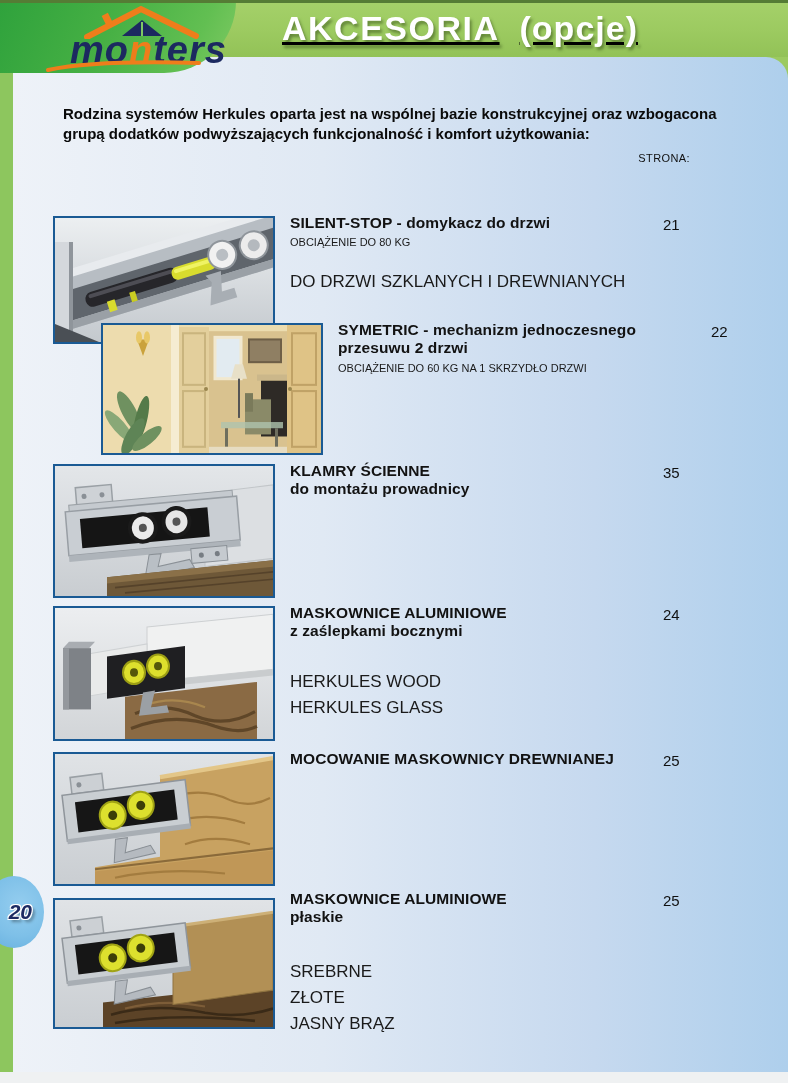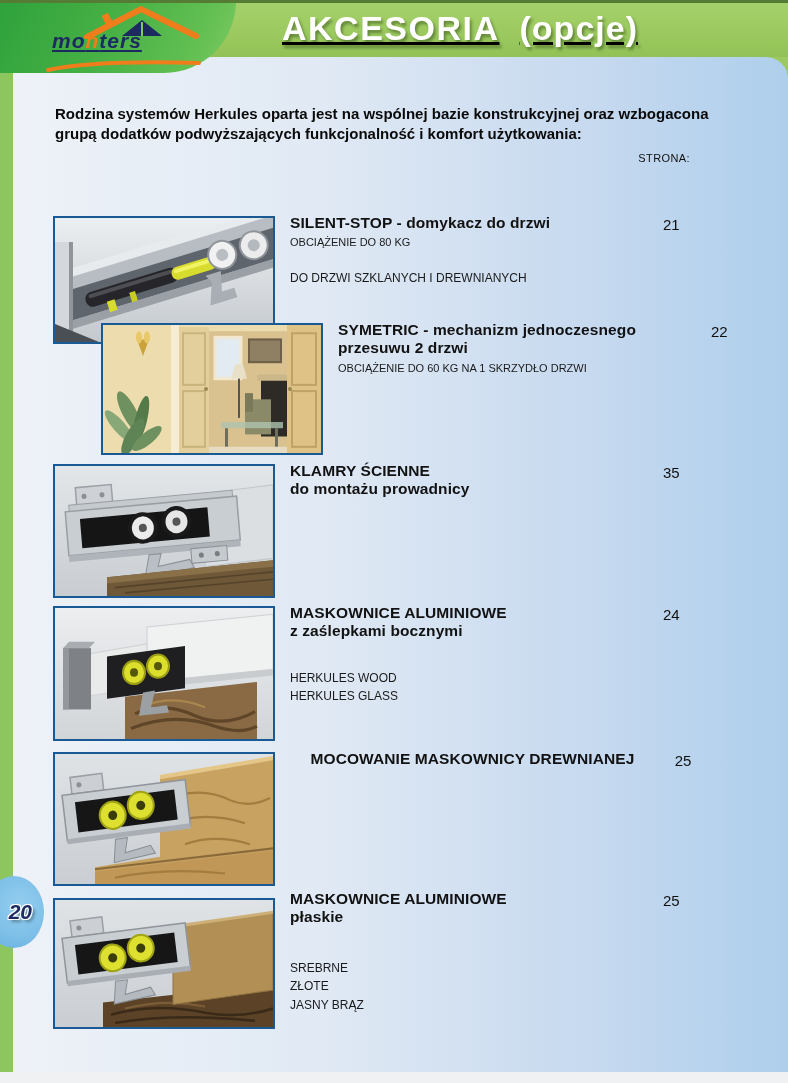--- a/index.html
+++ b/index.html
@@ -15,52 +15,52 @@
   .page-title{font-size:34px;font-weight:bold;color:#ffffff;letter-spacing:1.5px;
               text-shadow:2px 3px 3px rgba(45,70,20,.5);}
   .page-title-suffix{font-size:34px;font-weight:bold;color:#ffffff;margin-left:20px;letter-spacing:1px;
               text-shadow:2px 3px 3px rgba(45,70,20,.5);}
 
   .logo-block{position:absolute;top:0;left:0;width:236px;height:73px;z-index:10;
               border-bottom-right-radius:72px;
               background:linear-gradient(115deg,#2fa23c 0%,#46b044 45%,#62bf52 80%,#7fca63 100%);}
   .logo-roof{position:absolute;left:84px;top:5px;}
   .logo-swoosh{position:absolute;left:46px;top:59px;}
-  .logo-text{position:absolute;left:52px;top:29px;font-size:21px;font-weight:bold;font-style:italic;
-             color:#1c2a60;letter-spacing:1px;white-space:nowrap;text-decoration:underline;}
+  .logo-text{position:absolute;left:70px;top:29px;font-size:38px;font-weight:bold;font-style:italic;
+             color:#1c2a60;letter-spacing:1px;white-space:nowrap;}
   .logo-text .accent{color:#ef7d1b;}
 
   
   .content-area{position:absolute;top:57px;left:13px;width:775px;height:1015px;z-index:2;
                 background:linear-gradient(90deg,#eef2f8 0%,#e0e9f4 40%,#c6d9ef 75%,#aecfec 100%);
                 border-top-right-radius:22px;}
   .left-strip{position:absolute;left:0;top:73px;width:13px;height:999px;background:#8dc65e;z-index:3;}
   .bottom-strip{position:absolute;left:0;top:1072px;width:788px;height:11px;background:#eff1f2;z-index:3;}
 
   .page-tab{position:absolute;left:-16px;top:876px;width:60px;height:72px;border-radius:50%;z-index:12;
             background:radial-gradient(circle at 60% 40%,#94cdef 0%,#7ec0e8 55%,#64aede 100%);
             display:flex;align-items:center;justify-content:flex-end;padding-right:12px;box-sizing:border-box;}
   .page-tab-num{font-size:21px;font-weight:bold;font-style:italic;color:#1d2b63;
             text-shadow:1px 1px 0 #fff,-1px -1px 0 #fff,1px -1px 0 #fff,-1px 1px 0 #fff,3px 3px 3px rgba(0,0,0,.35);}
 
   
-  .intro{position:absolute;left:55px;top:104px;width:672px;z-index:6;
+  .intro{position:absolute;left:63px;top:104px;width:672px;z-index:6;
          font-size:15px;font-weight:bold;color:#0a0a0a;line-height:1.34;}
   .strona{position:absolute;left:560px;top:152px;width:130px;text-align:right;z-index:6;
           font-size:11px;color:#101010;letter-spacing:.4px;}
 
   
   .item{position:absolute;left:0;width:788px;z-index:6;}
   .thumb{position:absolute;left:53px;top:0;width:222px;border:2px solid #1a5a94;
          background:#dfe3e6;box-sizing:border-box;}
   .thumb svg{display:block;width:100%;height:100%;}
   .itext{position:absolute;left:290px;top:-2px;width:365px;}
   .ititle{font-size:15.5px;font-weight:bold;color:#121212;line-height:1.18;letter-spacing:.1px;}
   .isub{font-size:11px;color:#1a1a1a;margin-top:3px;line-height:1.4;}
-  .idetails div{font-size:12px;color:#1a1a1a;line-height:1.55;}
+  .idetails div{font-size:17px;color:#1a1a1a;line-height:1.55;}
   .pagenum{position:absolute;left:663px;top:0;width:40px;font-size:15px;color:#101010;}
 </style>
 </head>
 <body>
 
 <div class="page">
 
   <div class="corner-patch"></div>
   <div class="content-area"></div>
   <div class="left-strip"></div>
@@ -255,21 +255,21 @@
       <div class="ititle">MASKOWNICE ALUMINIOWE</div>
       <div class="ititle">z zaślepkami bocznymi</div>
       <div class="idetails" style="margin-top:28px;">
         <div>HERKULES WOOD</div>
         <div>HERKULES GLASS</div>
       </div>
     </div>
     <div class="pagenum">24</div>
   </div>
 
-  <div class="item" style="top:752px;height:136px;text-align:center;">
+  <div class="item" style="top:752px;height:136px;">
     <div class="thumb" style="height:134px;">
       <svg viewBox="0 0 218 124" preserveAspectRatio="none">
         <defs>
             <linearGradient id="bg5" x1="0" y1="0" x2="0" y2="1">
           <stop offset="0" stop-color="#e0e3e6"></stop>
               <stop offset="1" stop-color="#caced2"></stop>
             </linearGradient>
           </defs>
         <rect width="218" height="124" fill="url(#bg5)"></rect>
         <polygon points="105,22 218,4 218,124 40,124 40,108 105,98" fill="#c8a261"></polygon>

